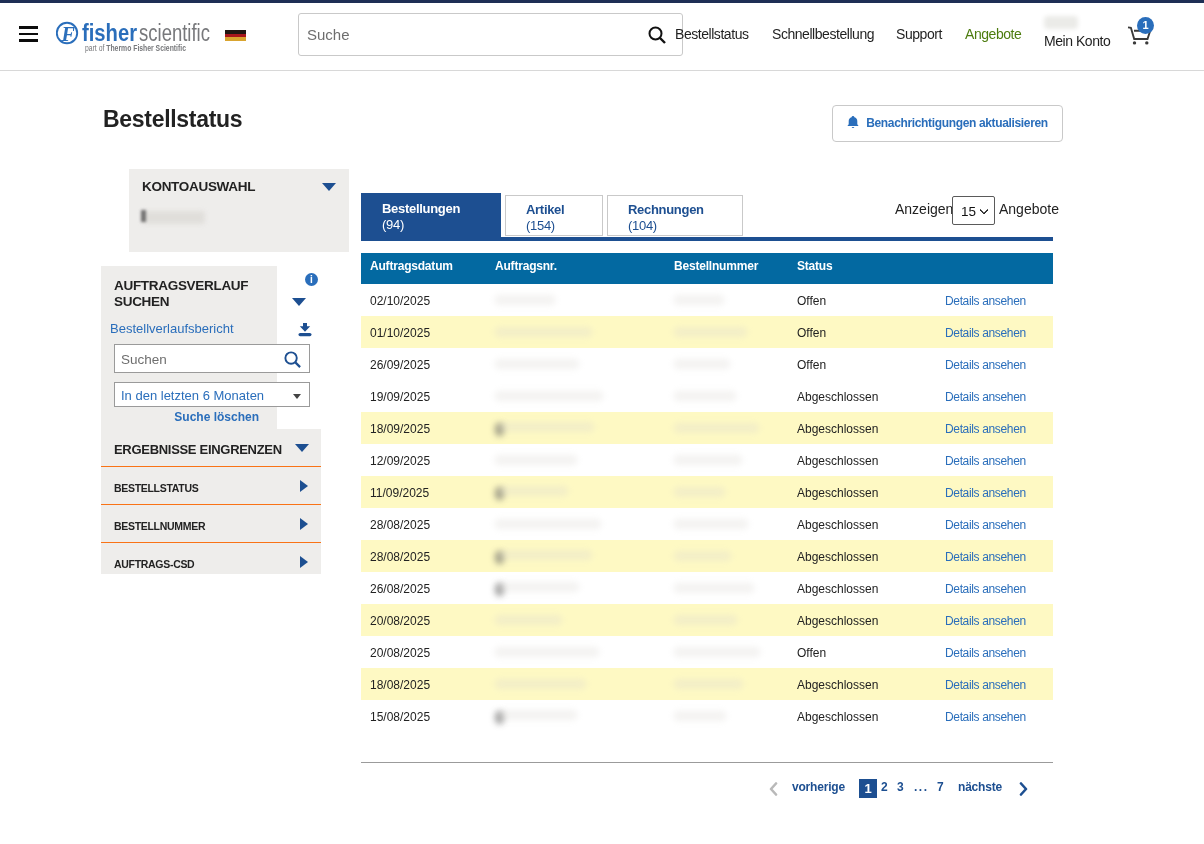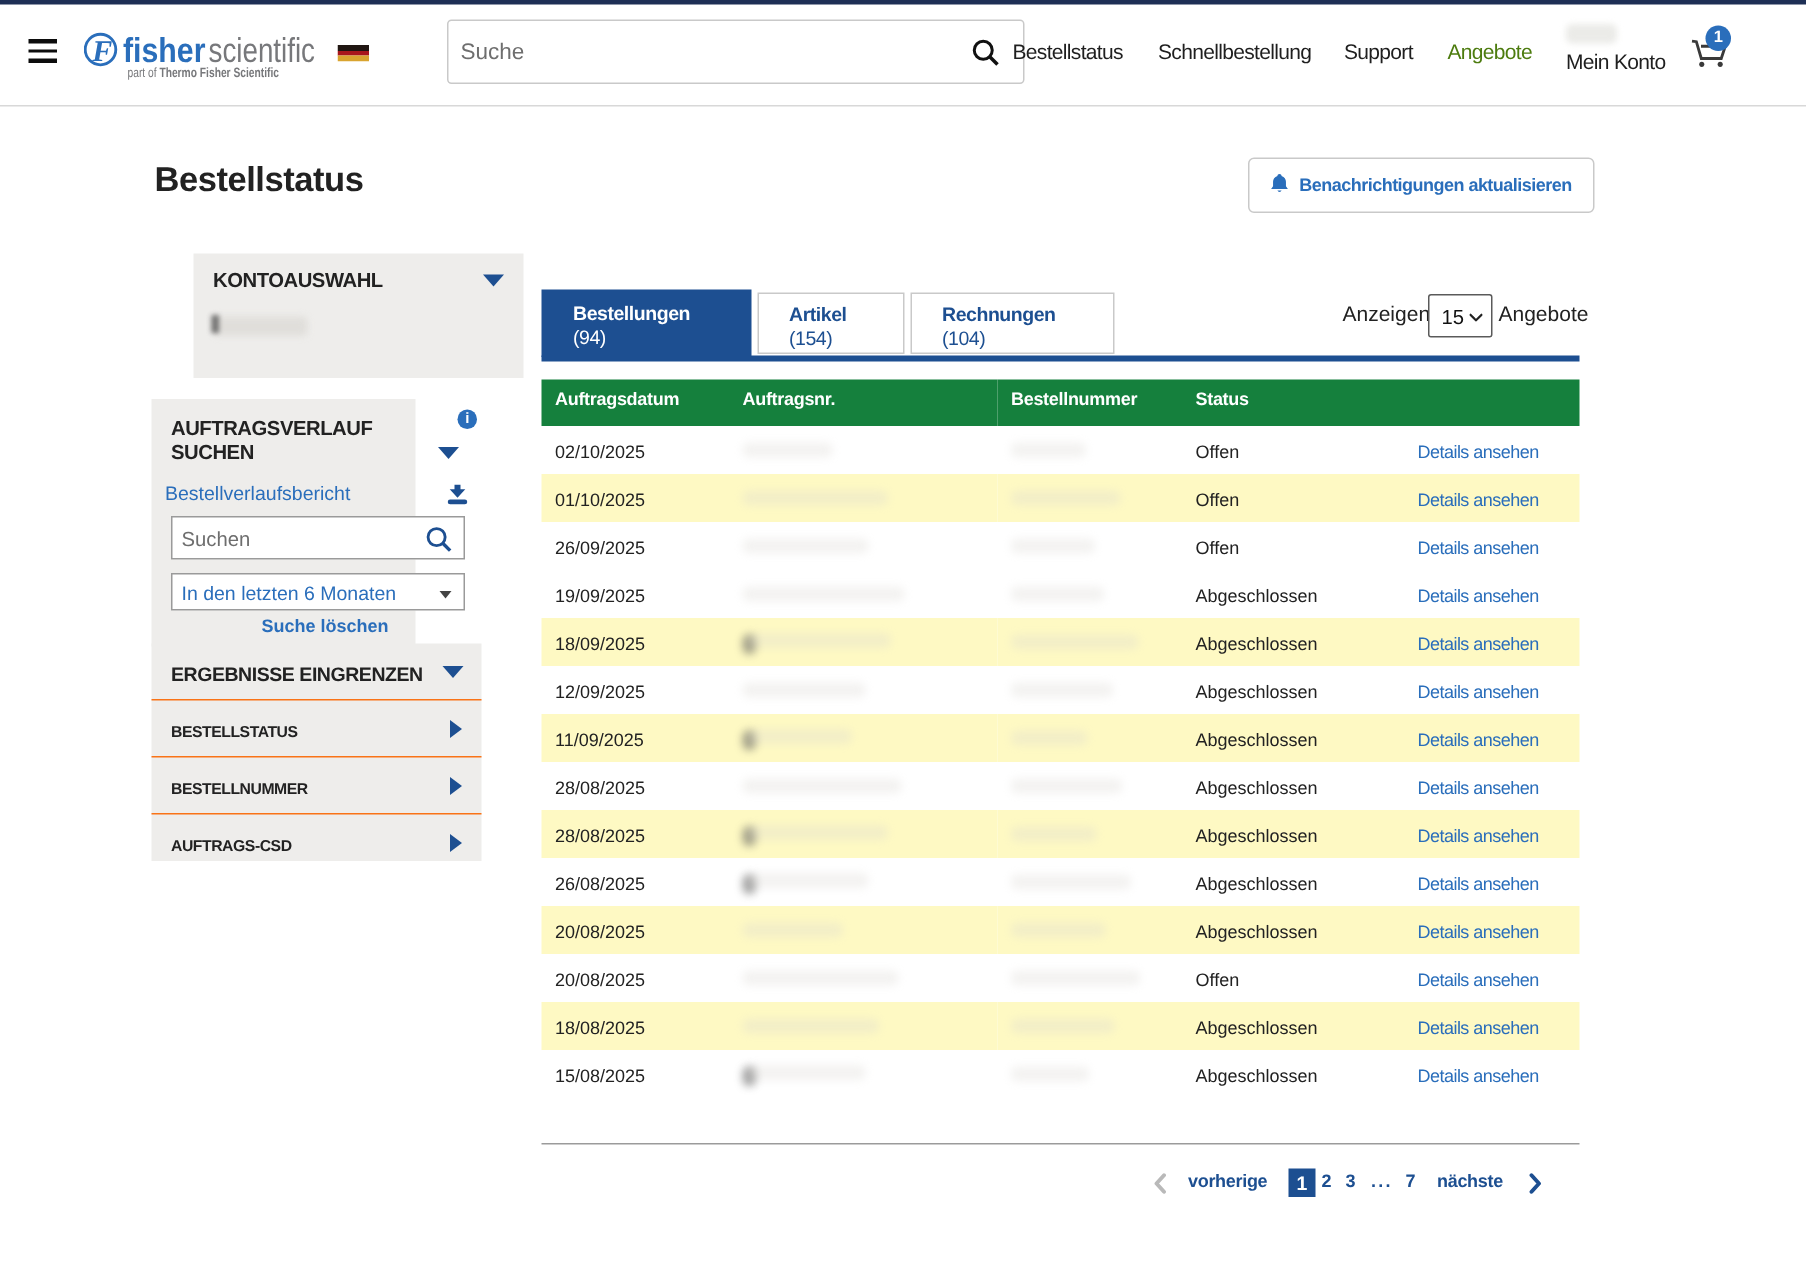--- a/index.html
+++ b/index.html
@@ -57,21 +57,21 @@
 .tab1 { left:361px; top:193px; width:140px; height:45px; background:#1d4f91; color:#fff; border:none; z-index:2; padding:8px 0 0 21px; }
 .tab2 { left:505px; width:98px; }
 .tab3 { left:607px; width:136px; }
 .blueline { left:361px; top:237px; width:692px; height:4px; background:#1d4f91; }
 .anz { top:201px; font-size:14px; color:#222; }
 .anzsel { left:952px; top:196px; width:43px; height:29px; border:1px solid #5a5a5a; border-radius:2px; background:#fff; }
 .anzsel .v { position:absolute; left:8px; top:7px; font-size:13.5px; color:#111; }
 .anzsel .c { position:absolute; right:6px; top:9px; width:8px; height:8px; border-right:2.2px solid #222; border-bottom:2.2px solid #222; transform:rotate(45deg) scale(.85,.85); border-radius:1px; }
 
 table.res { left:361px; top:253px; width:692px; border-collapse:collapse; font-size:12px; position:absolute; table-layout:fixed; }
-table.res thead th { background:#15803d; color:#fff; text-align:left; font-size:12px; height:31px; font-weight:bold; letter-spacing:-0.2px; vertical-align:top; padding-top:6px !important; }
+table.res thead th { background:#0369a1; color:#fff; text-align:left; font-size:12px; height:31px; font-weight:bold; letter-spacing:-0.2px; vertical-align:top; padding-top:6px !important; }
 table.res td { height:32px; color:#222; padding-top:1px !important; }
 table.res th, table.res td { padding:0 0 0 9px; }
 table.res tr.alt td { background:#fef9c3; }
 .c1 { width:125px; }
 .c2w { width:179px; }
 .c3 { width:123px; }
 .c4 { width:148px; }
 .c5 { text-align:right; padding-right:28px !important; white-space:nowrap; }
 .c5 a { color:#2a6ebb; text-decoration:none; letter-spacing:-0.35px; }
 .dmk { display:inline-block; width:9px; height:13px; background:#555; filter:blur(3px); opacity:.55; margin-right:-5px; vertical-align:middle; border-radius:40%; }

